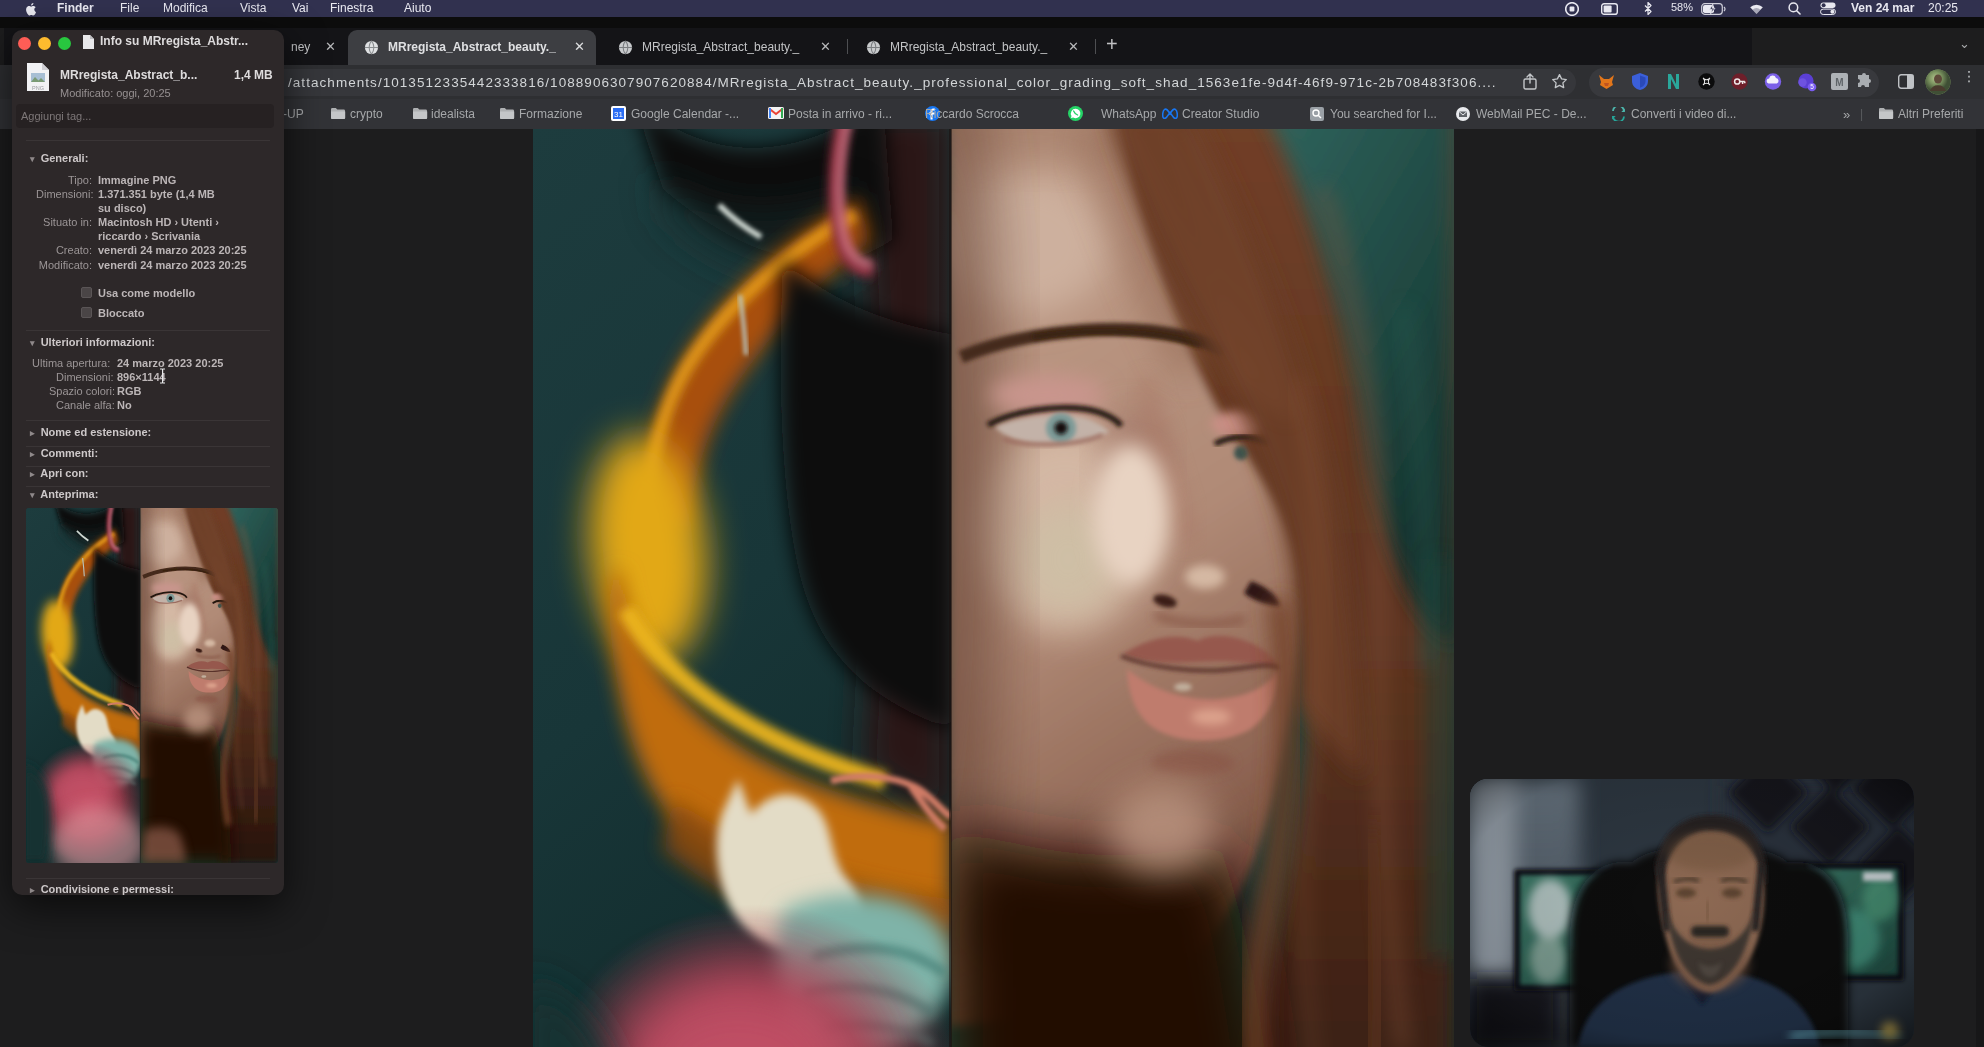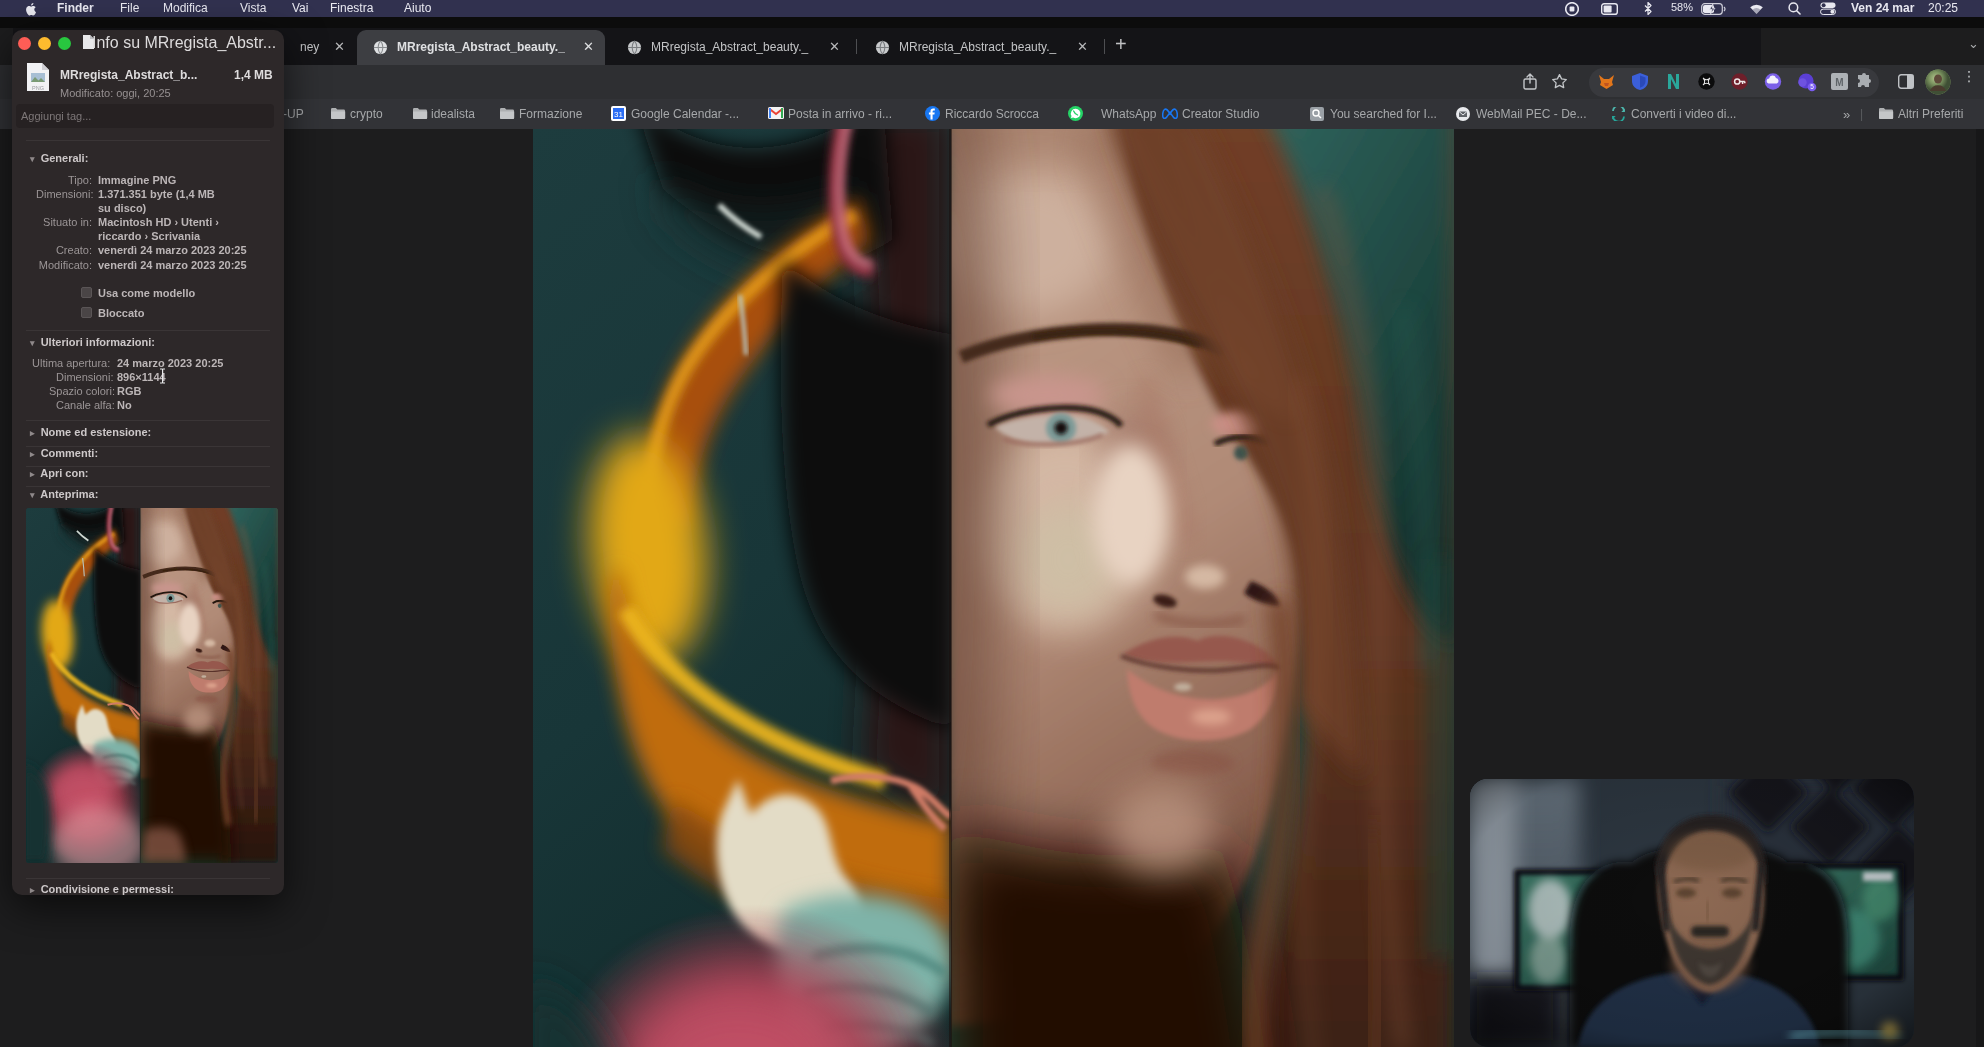--- a/index.html
+++ b/index.html
@@ -9,21 +9,21 @@
   .abs { position:absolute; }
 
   
   #menubar { position:absolute; left:0; top:0; width:1984px; height:17px; background:#31314f;
     color:#e8e8f0; font-size:12px; }
   #menubar .mi { position:absolute; top:1px; }
   #menubar .bold { font-weight:bold;text-align:right; }
 
   
   #browser { position:absolute; left:0; top:28px; width:1984px; height:1019px; background:#1d1d1e; }
-  #tabstrip { position:absolute; left:13px; top:0; width:1748px; height:37px; background:#141417; }
+  #tabstrip { position:absolute; left:4px; top:0; width:1748px; height:37px; background:#141417; }
   .tab { position:absolute; top:2px; height:35px; border-radius:9px 9px 0 0; font-size:12px; color:#c3c4c6; }
   .tab.active { background:#3d3e42; color:#dfe0e2; }
   .tabtitle { position:absolute; top:10px; white-space:nowrap; overflow:hidden; }
   .tabx { position:absolute; top:9px; font-size:13px; color:#b9babc; }
   .favglobe { position:absolute; top:10px; width:15px; height:15px; }
   .tabsep { position:absolute; top:11px; width:1px; height:15px; background:#4e4f52; }
   #toolbar { position:absolute; left:0; top:37px; width:1984px; height:34px; background:#2e2f32; }
   #urlfield { position:absolute; left:258px; top:4px; width:1318px; height:27px; background:#36373b; border-radius:14px;
     color:#d3d6d8; font-size:13.5px; letter-spacing:1.05px; line-height:27px; white-space:nowrap; overflow:hidden; }
   #extpill { position:absolute; left:1589px; top:3px; width:290px; height:29px; background:#38393d; border-radius:15px; }
@@ -131,20 +131,23 @@
         </svg>
         <span class="tabtitle" style="left:38px;width:168px">MRregista_Abstract_beauty._</span>
         <span class="tabx" style="left:216px">✕</span>
       </div>
       <div class="tabsep" style="left:1091px"></div>
       <span class="abs" style="left:1102px;top:5px;font-size:20px;font-weight:300;color:#c0c1c3">+</span>
       <span class="abs" style="left:1955px;top:8px;font-size:13px;color:#a9abad">⌄</span>
     </div>
 
     <div id="toolbar">
+      <div id="urlfield">
+        <span style="margin-left:30px">/attachments/1013512335442333816/1088906307907620884/MRregista_Abstract_beauty._professional_color_grading_soft_shad_1563e1fe-9d4f-46f9-971c-2b708483f306....</span>
+      </div>
 
       <svg class="abs" style="left:1523px;top:8px" width="14" height="17" viewBox="0 0 14 17">
         <rect x="1" y="6" width="12" height="10" rx="1.5" fill="none" stroke="#c3c6c9" stroke-width="1.4"></rect>
         <path d="M7 10 V1.5 M4 4 L7 1 l3 3" fill="none" stroke="#c3c6c9" stroke-width="1.4" stroke-linecap="round" stroke-linejoin="round"></path>
       </svg>
       <svg class="abs" style="left:1551px;top:8px" width="17" height="17" viewBox="0 0 17 17">
         <path d="M8.5 1.6 l2.1 4.3 4.7.7 -3.4 3.3 .8 4.7 -4.2-2.2 -4.2 2.2 .8-4.7 -3.4-3.3 4.7-.7 z" fill="none" stroke="#c3c6c9" stroke-width="1.3" stroke-linejoin="round"></path>
       </svg>
       <div id="extpill"></div>
 
@@ -264,21 +267,21 @@
       </svg>
       <svg class="abs" style="left:1878px;top:8px" width="16" height="13">
           <use href="#bmfolder"></use>
         </svg>
       <span class="bm" style="left:283px">-UP</span>
       <span class="bm" style="left:350px">crypto</span>
       <span class="bm" style="left:431px">idealista</span>
       <span class="bm" style="left:519px">Formazione</span>
       <span class="bm" style="left:631px">Google Calendar -...</span>
       <span class="bm" style="left:788px">Posta in arrivo - ri...</span>
-      <span class="bm" style="left:945px">Riccardo Scrocca</span>
+      <span class="bm" style="left:925px">Riccardo Scrocca</span>
       <span class="bm" style="left:1101px">WhatsApp</span>
       <span class="bm" style="left:1182px">Creator Studio</span>
       <span class="bm" style="left:1330px">You searched for I...</span>
       <span class="bm" style="left:1476px">WebMail PEC - De...</span>
       <span class="bm" style="left:1631px">Converti i video di...</span>
       <span class="bm" style="left:1843px;font-size:13px">»</span>
       <span class="bm" style="left:1860px;color:#5a5c5e">|</span>
       <span class="bm" style="left:1898px">Altri Preferiti</span>
     </div>
 
@@ -445,21 +448,21 @@
   </div>
 
   <div id="infowin">
     <div class="tl" style="left:6px;background:#ff5d56"></div>
     <div class="tl" style="left:26px;background:#febb2e"></div>
     <div class="tl" style="left:46px;background:#28c73f"></div>
     <svg class="abs" style="left:70px;top:4px" width="13" height="16" viewBox="0 0 13 16">
       <path d="M1 1 h7 l4 4 v10 h-11 z" fill="#e8e8ea"></path>
         <path d="M8 1 l4 4 h-4 z" fill="#bdbdc0"></path>
     </svg>
-    <div class="abs" style="left:80px;top:4px;font-weight:normal;font-size:16px;color:#dddbdc">Info su MRregista_Abstr...</div>
+    <div class="abs" style="left:88px;top:4px;font-weight:bold;font-size:12px;color:#dddbdc">Info su MRregista_Abstr...</div>
 
     <svg class="abs" style="left:14px;top:32px" width="24" height="30" viewBox="0 0 24 30">
       <path d="M1 1 h15 l7 7 v21 h-22 z" fill="#f2f2f4"></path>
         <path d="M16 1 l7 7 h-7 z" fill="#cfcfd4"></path>
       <rect x="5" y="11" width="14" height="9" fill="#a8bfd4"></rect>
       <path d="M5 20 l4-5 3.5 3.5 2.5-2.5 4 4 z" fill="#7a9a74"></path>
       <text x="12" y="27.5" font-size="5.5" fill="#9a9aa0" text-anchor="middle" font-family="Liberation Sans">PNG</text>
     </svg>
     <div class="abs" style="left:48px;top:38px;font-weight:bold;font-size:12px;color:#dedcdd">MRregista_Abstract_b...</div>
     <div class="abs" style="left:222px;top:38px;font-weight:bold;font-size:12px;color:#dedcdd">1,4 MB</div>

